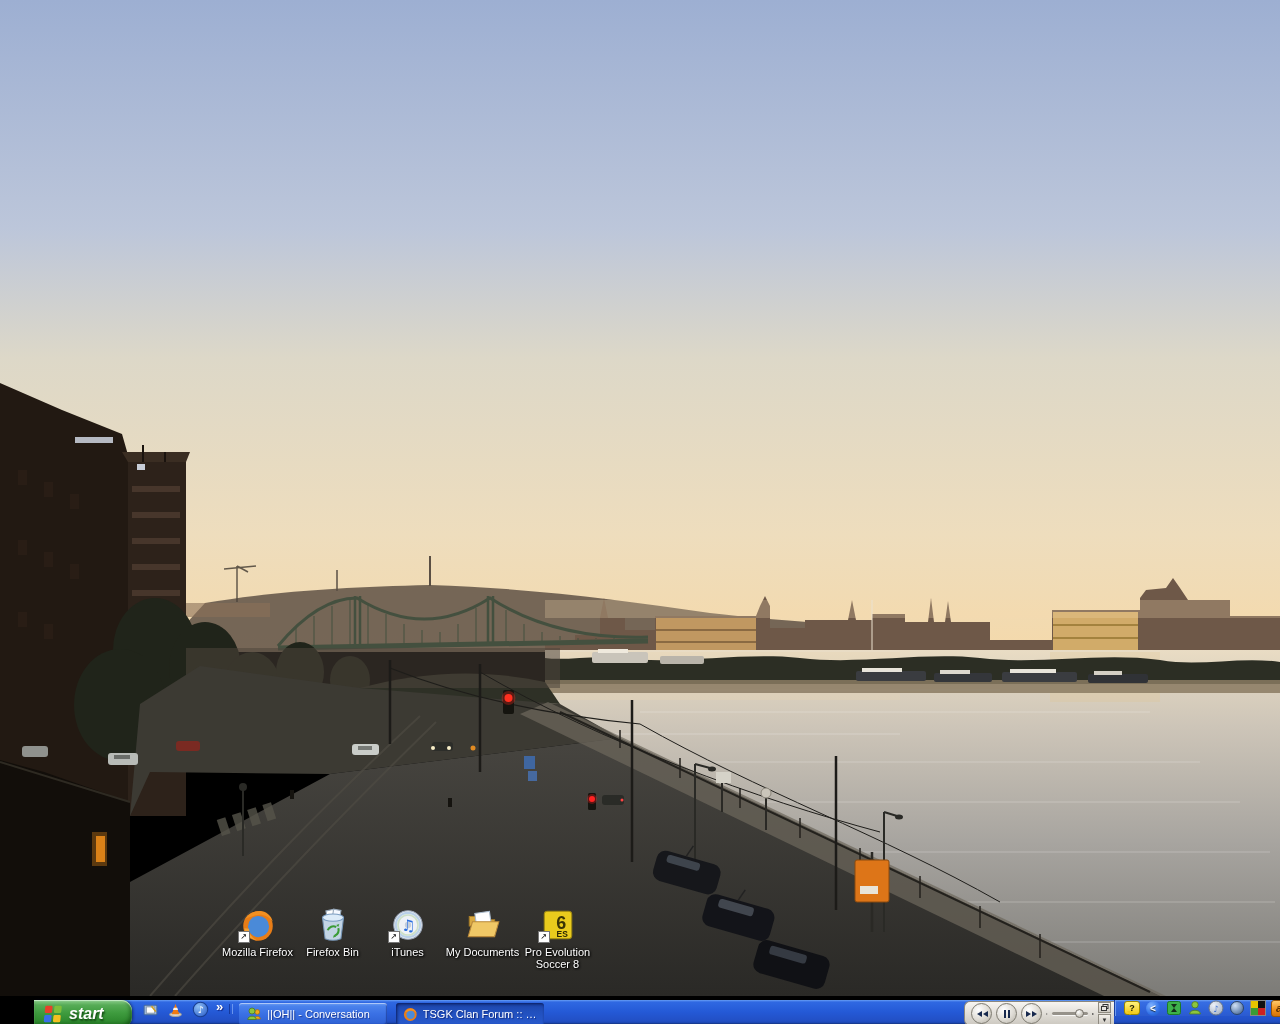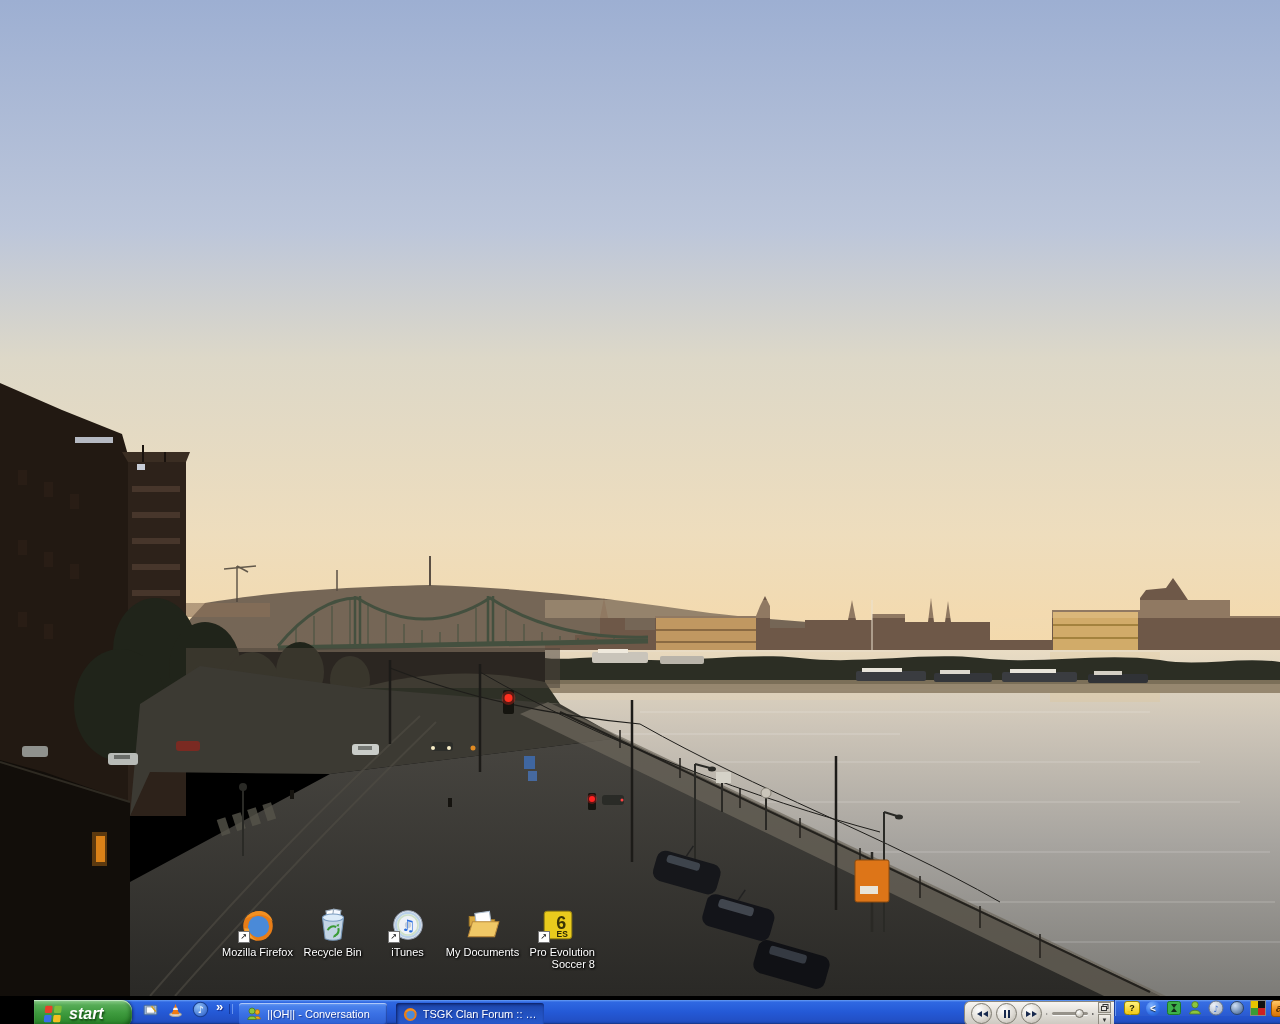--- a/index.html
+++ b/index.html
@@ -9,21 +9,21 @@
   
   #wallpaper{position:absolute;left:0;top:0;width:1280px;height:996px;display:block;}
 
   
   #desktop-icons{position:absolute;left:220px;top:906px;display:flex;width:390px;}
   .di{width:75px;display:flex;flex-direction:column;align-items:center;cursor:default;}
   .di-img{position:relative;width:38px;height:38px;}
   .di-img svg{display:block;}
   .sc-badge{position:absolute;left:-1px;bottom:1px;width:10px;height:10px;background:#fff;
     border:1px solid #777;font-size:8px;line-height:9px;text-align:center;color:#000;}
-  .di-label{margin-top:2px;font-size:11px;line-height:12px;color:#fff;text-align:right;
+  .di-label{margin-top:2px;font-size:11px;line-height:12px;color:#fff;text-align:center;
     text-shadow:1px 1px 2px #000,0 0 3px #000;max-width:78px;}
 
   
   #taskbar{position:absolute;left:0;bottom:0;width:1280px;height:24px;display:flex;align-items:flex-start;
     background:linear-gradient(180deg,#6ba1f5 0%,#4a82ec 4%,#2f68e2 9%,#2459d6 50%,#224fc4 88%,#1c47b4 94%,#15357e 100%);margin-left:34px;}
   .start-btn{flex:none;width:98px;height:28px;display:flex;align-items:center;gap:5px;padding-left:8px;box-sizing:border-box;
     background:linear-gradient(180deg,#8ed08e 0%,#57ac57 18%,#3f9c3f 45%,#2f8a2f 75%,#1f6a1f 100%);
     border-radius:0 11px 11px 0;box-shadow:inset 0 1px 1px #c8eec8,inset -2px -2px 4px rgba(0,40,0,.45),1px 0 3px rgba(0,0,30,.5);
     cursor:pointer;}
   .start-label{color:#fff;font-size:16px;font-weight:bold;font-style:italic;text-shadow:1px 2px 2px rgba(0,40,0,.7);}
@@ -325,21 +325,21 @@
         <svg width="38" height="38" viewBox="0 0 36 36">
           <rect x="12" y="4" width="7" height="8" fill="#ffffff" stroke="#99aabb" transform="rotate(-12 15 8)"></rect>
           <rect x="18" y="3.5" width="7" height="8" fill="#f4f8ff" stroke="#99aabb" transform="rotate(10 21 7)"></rect>
           <path d="M8,11 L10.5,31 Q18,34 25.5,31 L28,11" fill="#cfe2f4" stroke="#7a9cc0" opacity="0.92"></path>
           <ellipse cx="18" cy="11" rx="10" ry="3.5" fill="#dcebf8" stroke="#7a9cc0"></ellipse>
           <path d="M13,23 a5.5,5.5 0 0 1 8,-3" stroke="#3a9b35" stroke-width="2" fill="none"></path>
           <path d="M23,21 a5.5,5.5 0 0 1 -3,7" stroke="#3a9b35" stroke-width="2" fill="none"></path>
           <path d="M21,18 l3,-1 -1,3 z M21,29 l-3,1 1,-3 z" fill="#3a9b35"></path>
         </svg>
       </div>
-      <div class="di-label">Recycle Bin</div>
+      <div class="di-label">Firefox Bin</div>
     </div>
 
     <div class="di">
       <div class="di-img">
         <svg width="38" height="38" viewBox="0 0 36 36">
           <circle cx="18" cy="18" r="13.5" fill="#eef1f6" stroke="#9aa6b8"></circle>
           <circle cx="18" cy="18" r="11.5" fill="none" stroke="#b9d0e8" stroke-width="2"></circle>
           <circle cx="18" cy="18" r="9.5" fill="none" stroke="#cde0c8" stroke-width="1.5"></circle>
           <circle cx="18" cy="18" r="3" fill="#c4cedc"></circle>
           <text x="18" y="23.5" font-size="15" fill="#2a6fe0" text-anchor="middle" font-family="DejaVu Sans">♫</text>

